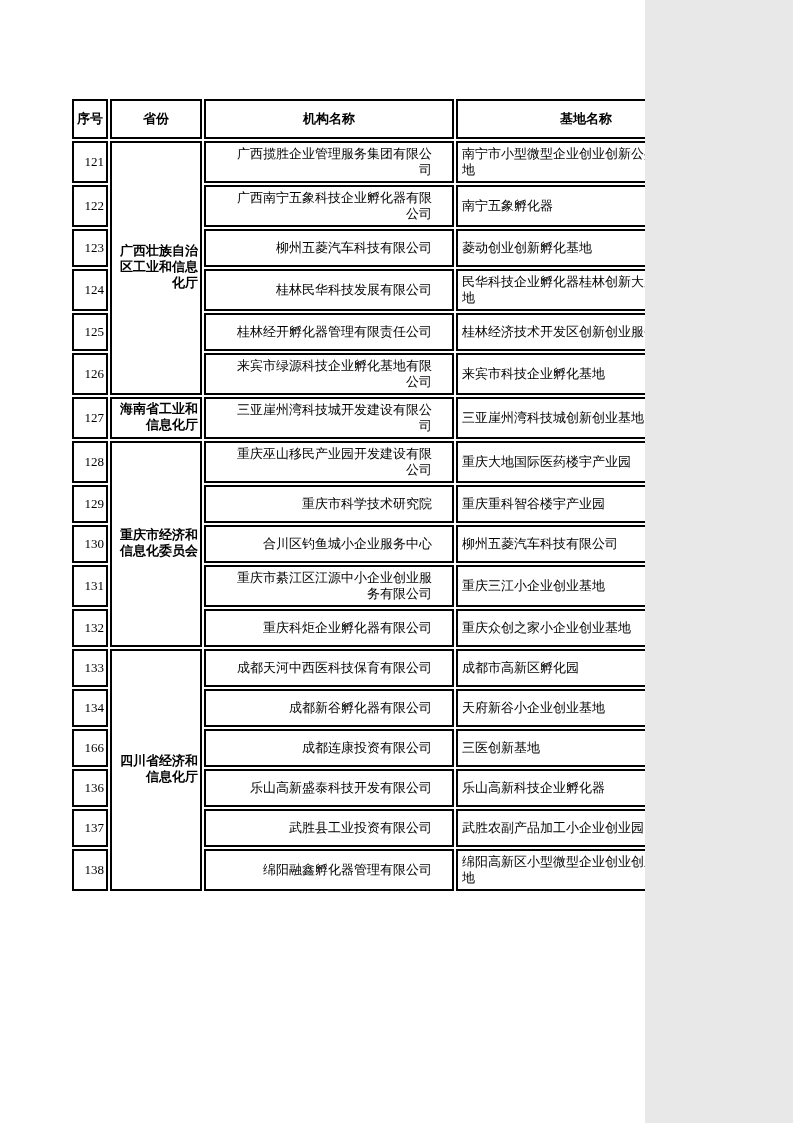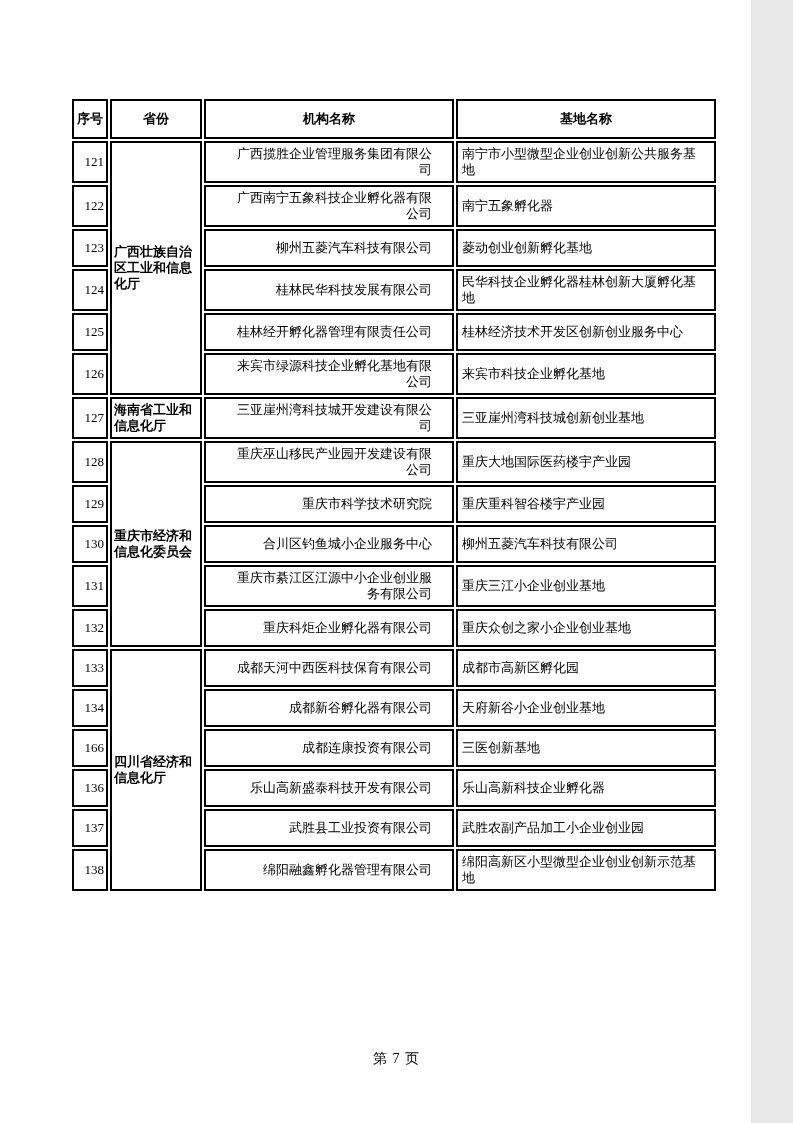--- a/index.html
+++ b/index.html
@@ -5,21 +5,21 @@
   * { margin: 0; padding: 0; box-sizing: border-box; }
   html, body { background: #e8e8e8; }
   body {
     width: 793px; height: 1123px;
     position: relative;
     font-family: "Liberation Serif", "DejaVu Serif", serif;
     color: #000;
   }
   .page {
     position: absolute; left: 0; top: 0;
-    width: 751px; height: 1123px;
+    width: 645px; height: 1123px;
     background: #ffffff;
     overflow: hidden;
   }
   table.doc-table {
     position: absolute;
     left: 70px; top: 97px;
     width: 646px;
     border-collapse: separate;
     border-spacing: 2px;
     table-layout: fixed;
@@ -43,23 +43,23 @@
     text-align: center;
     height: 40px;
     padding: 2px;
   }
   td.cell-no {
     text-align: right;
     padding: 2px;
     height: 38px;
   }
   td.cell-province {
-    font-family: Liberation Serif, serif;
+    font-family: Liberation Mono, monospace;
     font-weight: bold;
-    text-align: left;
+    text-align: right;
     padding: 2px;
   }
   td.cell-org {
     text-align: right;
     padding: 3px 20px;
     height: 38px;
   }
   td.cell-base {
     text-align: left;
     padding: 3px 12px 3px 4px;
@@ -185,15 +185,14 @@
           <td class="cell-base">武胜农副产品加工小企业创业园</td>
         </tr>
         <tr>
           <td class="cell-no">138</td>
           <td class="cell-org">绵阳融鑫孵化器管理有限公司</td>
           <td class="cell-base">绵阳高新区小型微型企业创业创新示范基地</td>
         </tr>
       </tbody>
   </table>
 
-  <div class="footer-pagenum">第 7 页</div>
 
 </div>
 
 </body></html>

